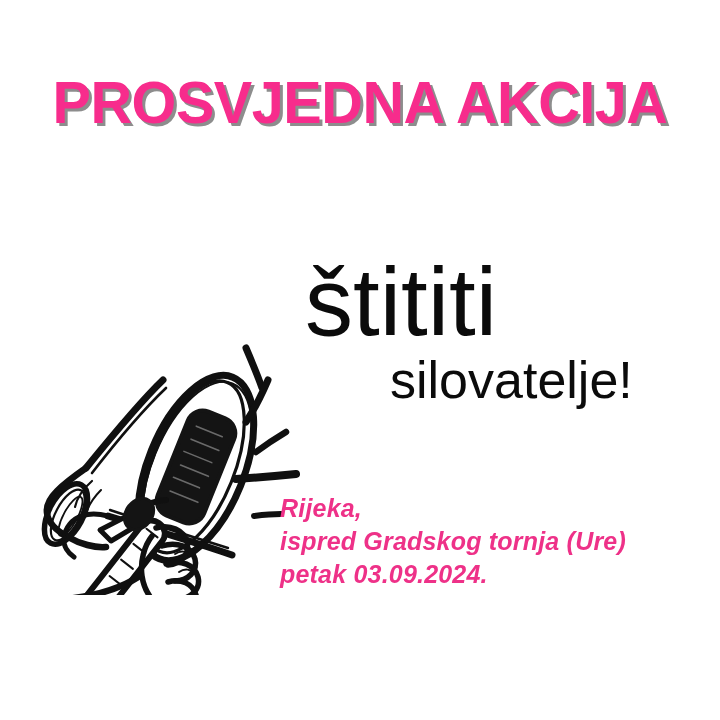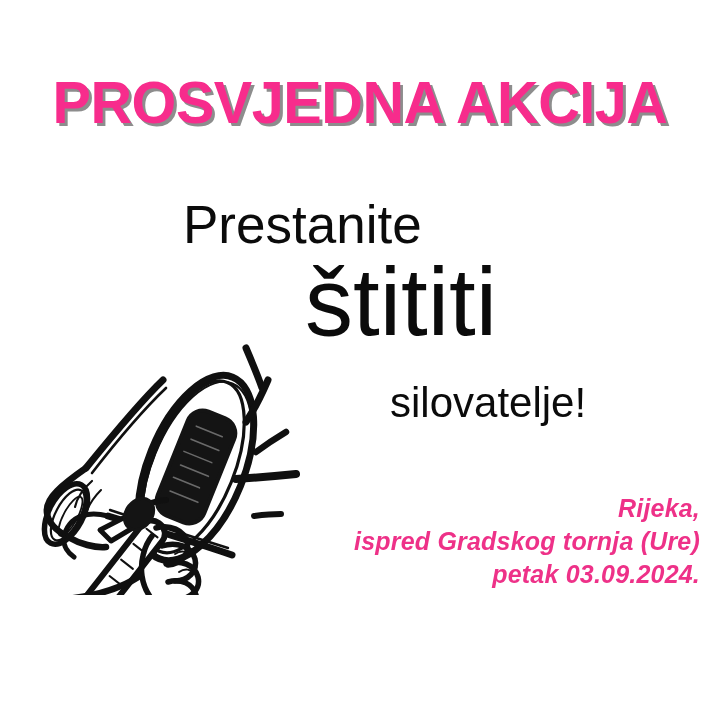--- a/index.html
+++ b/index.html
@@ -51,32 +51,32 @@
   }
   #slogan-line-2 {
     left: 305px;
     top: 250px;
     font-size: 96px;
     line-height: 104px;
     letter-spacing: 0px;
   }
   #slogan-line-3 {
     left: 390px;
-    top: 376px;
-    font-size: 42px;
+    top: 353px;
+    font-size: 52px;
     line-height: 54px;
   }
 
   
   #details {
     position: absolute;
     left: 280px;
     top: 492px;
     width: 420px;
-    text-align: right;
+    text-align: left;
     color: #ee3188;
     font-family: "Liberation Sans", sans-serif;
     font-weight: bold;
     font-style: italic;
     font-size: 25px;
     line-height: 33px;
     letter-spacing: 0.2px;
   }
   #details .details-line {
     display: block;
@@ -168,21 +168,20 @@
 
         <path d="M246,30 C252,44 258,58 262,70" stroke-width="7"></path>
         <path d="M268,62 C262,76 254,92 246,104" stroke-width="7"></path>
         <path d="M286,114 C276,120 264,128 256,134" stroke-width="6.5"></path>
         <path d="M296,156 C276,158 252,160 236,161" stroke-width="8"></path>
         <path d="M281,196 C272,196 262,197 254,198" stroke-width="6"></path>
       </g>
     </svg>
   </div>
 
-  <div class="slogan-line" id="slogan-line-1">Prestanite</div>
   <div class="slogan-line" id="slogan-line-2">štititi</div>
   <div class="slogan-line" id="slogan-line-3">silovatelje!</div>
 
   <div id="details">
     <span class="details-line">Rijeka,</span>
     <span class="details-line">ispred Gradskog tornja (Ure)</span>
     <span class="details-line">petak 03.09.2024.</span>
   </div>
 
 </div>

